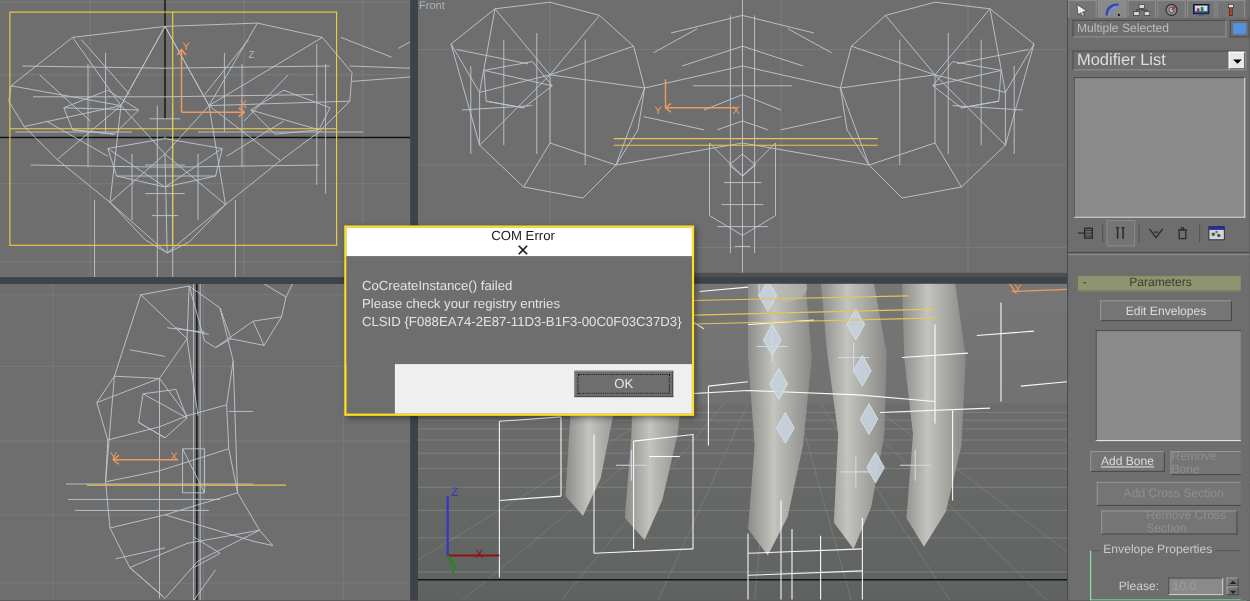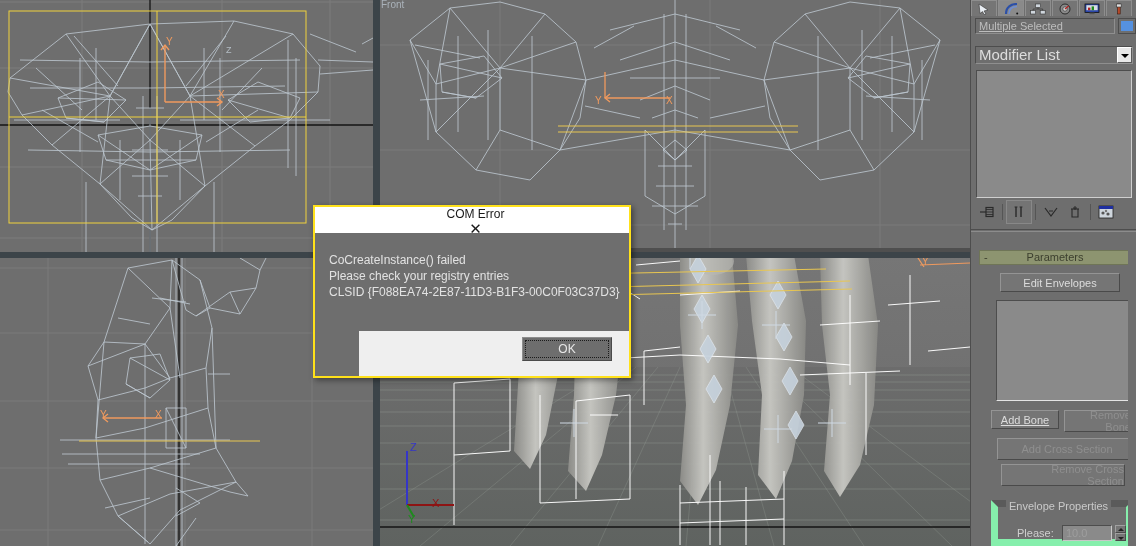--- a/index.html
+++ b/index.html
@@ -19,21 +19,21 @@
        border-left:1px solid #4d4d4d;}
   .cmd-tabs{position:absolute;left:0;top:0;width:166px;height:16px;background:#6e6e6e;
             display:flex;align-items:flex-end;}
   .cmd-tab{width:26px;height:16px;box-sizing:border-box;border:1px solid #8e8e8e;
            border-bottom:none;background:#757575;position:relative;margin-right:1px;
            display:flex;align-items:center;justify-content:center;}
   .cmd-tab.sel{background:#8a8a8a;}
   .namerow{position:absolute;left:4px;top:18px;width:158px;height:16px;}
   .nameinput{position:absolute;left:0;top:0;width:140px;height:16px;box-sizing:border-box;
     background:#6e6e6e;border:1px solid #4d4d4d;border-right-color:#8f8f8f;border-bottom-color:#8f8f8f;
-    color:#bdbdbd;font-size:11px;line-height:14px;padding:0 3px;text-decoration:underline;}
+    color:#bdbdbd;font-size:11px;line-height:14px;padding:0 3px;}
   .colorsw{position:absolute;left:143px;top:0;width:18px;height:16px;box-sizing:border-box;
     border:1px solid #4d4d4d;background:#6e6e6e;padding:2px;}
   .colorsw i{display:block;width:100%;height:100%;}
   .modlist{position:absolute;left:4px;top:46px;width:158px;height:18px;box-sizing:border-box;
     background:#6e6e6e;border:1px solid #4d4d4d;border-right-color:#8f8f8f;border-bottom-color:#8f8f8f;
     color:#ddd;font-size:15px;line-height:16px;padding:0 3px;}
   .modlist .arrow{position:absolute;right:0;top:0;width:15px;height:16px;background:#e8e8e8;
     border:1px solid #fff;border-right-color:#5a5a5a;border-bottom-color:#5a5a5a;box-sizing:border-box;}
   .modlist .arrow:after{content:"";position:absolute;left:3px;top:6px;border-left:4px solid transparent;
     border-right:4px solid transparent;border-top:4px solid #000;}
@@ -47,25 +47,25 @@
   .ssep{width:1px;height:16px;background:#555;margin:0 3px;}
   .panelrule{position:absolute;left:0;top:229px;width:166px;height:1px;background:#4d4d4d;}
   .panelrule2{position:absolute;left:0;top:231px;width:166px;height:1px;background:#8c8c8c;}
 
   .rollout{position:absolute;left:8px;top:250px;width:152px;}
   .roll-head{height:15px;background:#8d9470;border:1px solid #6f7557;box-sizing:border-box;
     color:#3c3f2e;font-size:11px;line-height:13px;text-align:center;position:relative;}
   .roll-head .minus{position:absolute;left:4px;top:0;line-height:13px;color:#3c3f2e;}
   .btn3d{background:#757575;border:1px solid #949494;border-right-color:#4a4a4a;
     border-bottom-color:#4a4a4a;box-sizing:border-box;color:#dcdcdc;font-size:11px;
-    display:flex;align-items:center;justify-content:center;text-align:right;}
+    display:flex;align-items:center;justify-content:center;text-align:left;}
   .btn3d.dis{color:#8f8f8f;}
   .listbox{background:#8a8a8a;border:1px solid #4d4d4d;border-right-color:#e4e4e4;
     border-bottom-color:#e4e4e4;box-sizing:border-box;}
-  .group{position:absolute;border:7px solid #86efac;border-top-color:#5a5a5a;box-sizing:border-box;text-decoration:underline;}
+  .group{position:absolute;border:1px solid #86efac;border-top-color:#5a5a5a;box-sizing:border-box;text-decoration:underline;}
   .group-title{position:absolute;left:8px;top:-7px;background:#6e6e6e;padding:0 3px;
     color:#c9c9c9;font-size:11px;}
   .fieldlbl{color:#cfcfcf;font-size:11px;}
   .numfield{background:#8a8a8a;border:1px solid #4d4d4d;border-right-color:#c8c8c8;
     border-bottom-color:#c8c8c8;box-sizing:border-box;color:#9e9e9e;font-size:11px;
     line-height:14px;padding:0 3px;}
   .spin{width:11px;height:16px;display:flex;flex-direction:column;}
   .spin div{flex:1;background:#757575;border:1px solid #a0a0a0;border-right-color:#4a4a4a;
     border-bottom-color:#4a4a4a;box-sizing:border-box;position:relative;}
   .spin div:after{content:"";position:absolute;left:2px;top:2px;border-left:3px solid transparent;

